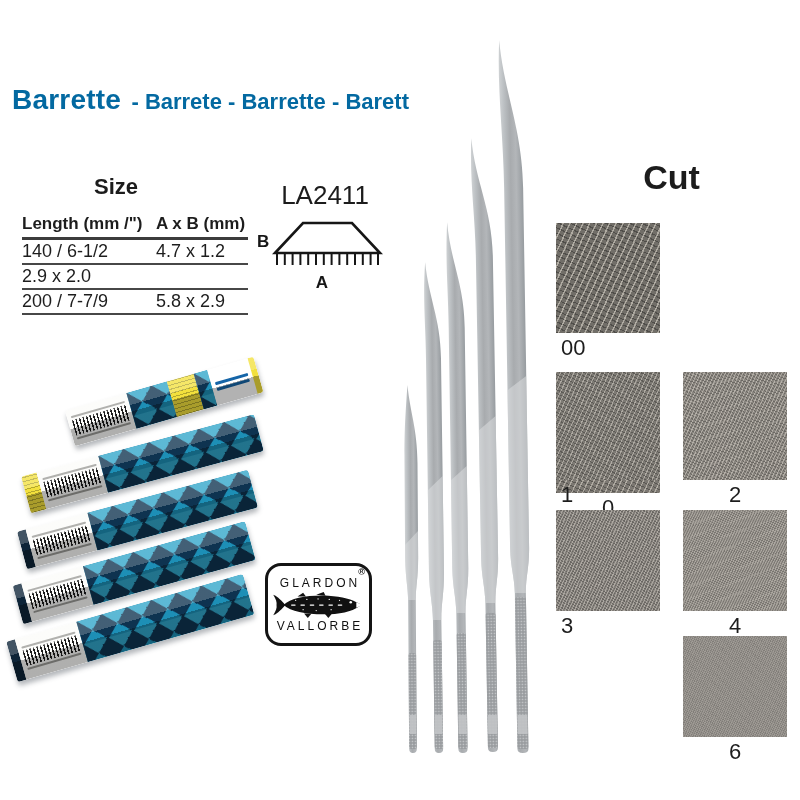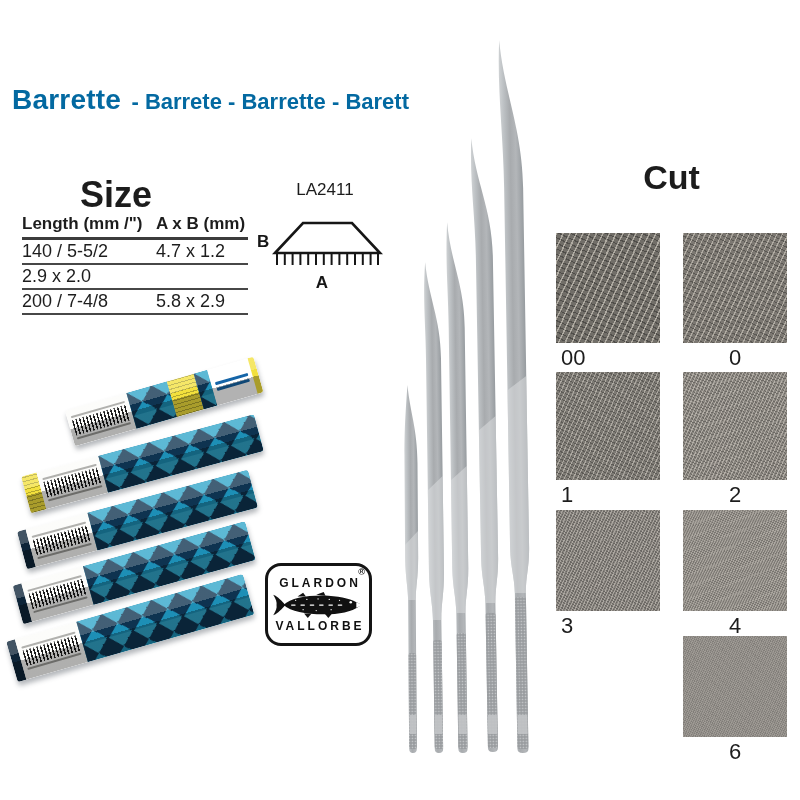--- a/index.html
+++ b/index.html
@@ -6,37 +6,37 @@
   .canvas{position:relative;width:800px;height:800px;background:#fff;overflow:hidden;
           font-family:"Liberation Sans","DejaVu Sans",sans-serif;color:#222;}
 
   
   .page-title{position:absolute;left:12px;top:84px;white-space:nowrap;color:#0369a1;}
   .page-title .t-main{font-size:28px;font-weight:600;letter-spacing:.2px;}
   .page-title .t-rest{font-size:22px;font-weight:600;margin-left:6px;}
 
   
   .size-title{position:absolute;left:58px;top:174px;width:116px;text-align:center;
-              font-size:36px;font-weight:600;color:#1c1c1c;}
+              font-size:22px;font-weight:600;color:#1c1c1c;}
   .stable{position:absolute;left:22px;top:213px;width:226px;font-size:18px;color:#1d1d1d;}
   .srow{display:grid;grid-template-columns:134px 1fr;white-space:nowrap;
         border-bottom:2px solid #474747;line-height:20px;padding:1px 0 2px 0;}
   .srow.head{font-weight:700;font-size:17px;border-bottom:3px solid #3c3c3c;padding-bottom:3px;}
 
   
   .profile-code{position:absolute;left:260px;top:180px;width:130px;text-align:center;
-                font-size:17px;color:#1c1c1c;}
+                font-size:26px;color:#1c1c1c;}
   .profile-svg{position:absolute;left:256px;top:212px;}
 
   
   .cut-section{position:absolute;left:556px;top:158px;width:231px;height:610px;}
   .cut-title{position:absolute;left:0;top:0;width:100%;text-align:center;
              font-size:34px;font-weight:600;color:#1c1c1c;}
   .cutrow{position:absolute;left:0;width:231px;display:flex;gap:23px;}
-  .cutrow.r1{top:75px;}  .cutrow.r1 .swatch{height:110px;}
+  .cutrow.r1{top:65px;flex-direction:column;}  .cutrow.r1 .swatch{height:110px;}
   .cutrow.r2{top:214px;} .cutrow.r2 .swatch{height:108px;}
   .cutrow.r3{top:352px;} .cutrow.r3 .swatch{height:101px;}
   .cutrow.r4{top:478px;margin-left:0;} .cutrow.r4 .swatch{height:101px;}
   .cutrow.r4 .spacer{width:104px;}
   .swcell{width:104px;}
   .swatch{width:104px;}
   .swlabel{font-size:22px;color:#1d1d1d;margin-top:3px;line-height:24px;}
   .swcell.leftcol .swlabel{text-align:left;padding-left:5px;}
   .swcell.rightcol .swlabel{text-align:center;}
 
@@ -89,48 +89,48 @@
   .b4{left:18px;top:233px;width:241px;height:40px;transform:rotate(-15.5deg);z-index:6;}
   .b5{left:12px;top:289px;width:246px;height:42px;transform:rotate(-16deg);z-index:5;}
 
   
   .files-photo{position:absolute;left:398px;top:28px;}
 
   
   .brand-logo{position:absolute;left:265px;top:563px;width:107px;height:83px;
       border:3px solid #141414;border-radius:16px;box-sizing:border-box;background:#fff;
       display:flex;flex-direction:column;align-items:center;justify-content:center;gap:1px;}
-  .logo-word{font-size:12px;font-weight:700;letter-spacing:3px;color:#111;text-indent:3px;line-height:13px;}
+  .logo-word{font-size:12px;font-weight:400;letter-spacing:3px;color:#111;text-indent:3px;line-height:13px;}
   .logo-reg{position:absolute;top:1px;right:4px;font-size:9px;font-weight:700;color:#111;}
 </style>
 </head>
 <body>
 
 <div class="canvas">
 
   <div class="page-title">
     <span class="t-main">Barrette</span>
     <span class="t-rest">- Barrete - Barrette - Barett</span>
   </div>
 
   <div class="size-title">Size</div>
   <div class="stable">
     <div class="srow head">
       <div>Length (mm /")</div>
       <div>A x B (mm)</div>
     </div>
     <div class="srow">
-      <div>140 / 5-5/2</div>
+      <div>140 / 6-1/2</div>
       <div>4.7 x 1.2</div>
     </div>
     <div class="srow">
       <div>2.9 x 2.0</div>
     </div>
     <div class="srow">
-      <div>200 / 7-4/8</div>
+      <div>200 / 7-7/9</div>
       <div>5.8 x 2.9</div>
     </div>
   </div>
 
   <div class="profile-code">LA2411</div>
   <svg class="profile-svg" width="132" height="80" viewBox="0 0 132 80">
     <path d="M19,41 L47,11 L96,11 L124,41 Z" fill="#ffffff" stroke="#161616" stroke-width="2.6" stroke-linejoin="miter"></path>
     <g stroke="#161616" stroke-width="2">
       <line x1="21" y1="41" x2="21" y2="53"></line>
         <line x1="28.8" y1="41" x2="28.8" y2="53"></line>

